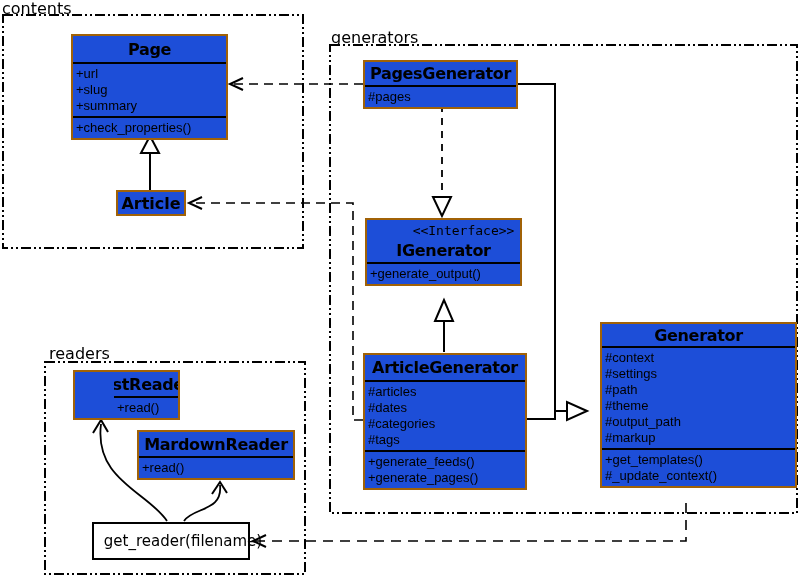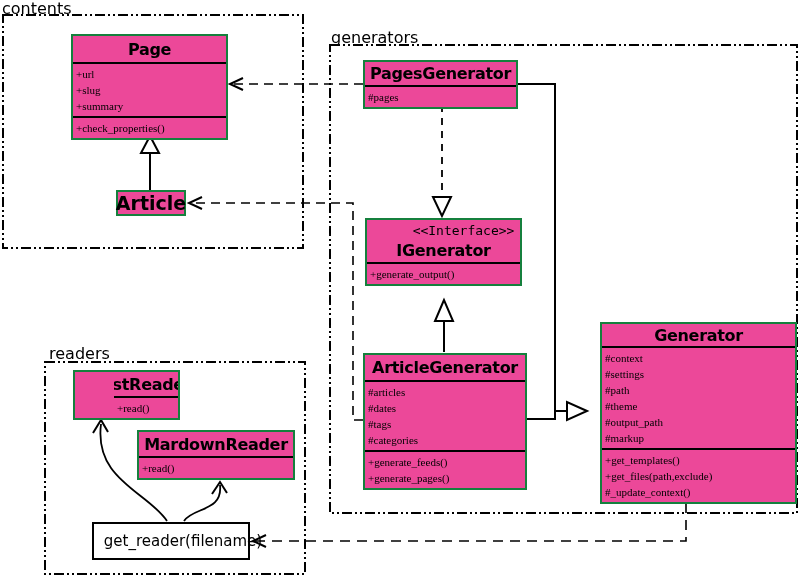--- a/index.html
+++ b/index.html
@@ -14,46 +14,46 @@
   svg.edges{position:absolute;left:0;top:0;z-index:0;}
   .pkg-label{
     position:absolute;z-index:2;
     font-size:16px;line-height:16px;
     font-family:"DejaVu Sans",sans-serif;
     white-space:nowrap;
   }
   .uml-class{
     position:absolute;z-index:1;
     box-sizing:border-box;
-    background:#ec4899;
-    border:2px solid #15803d;
+    background:#1d4ed8;
+    border:2px solid #a16207;
   }
   .uml-title{
     display:flex;align-items:center;justify-content:center;
     font-weight:bold;font-size:16px;letter-spacing:-0.3px;
     white-space:nowrap;overflow:hidden;
   }
   .uml-stereo{
     text-align:center;
     font-family:"DejaVu Sans Mono",monospace;
     font-size:13px;line-height:15px;font-weight:normal;
     padding-top:3px;
     padding-left:40px;
   }
   .uml-sec{
     border-top:2px solid #000;
     padding:2px 3px;
-    font-family:Liberation Serif, serif;
-    font-size:11px;line-height:16px;
+    font-family:Liberation Sans, sans-serif;
+    font-size:13px;line-height:16px;
     white-space:nowrap;overflow:hidden;
   }
   .uml-sec div{white-space:pre;}
   .uml-simple{
     display:flex;align-items:center;justify-content:center;
-    font-weight:bold;font-size:19px;
+    font-weight:bold;font-size:16px;
   }
   .node-plain{
     position:absolute;z-index:1;
     box-sizing:border-box;
     background:#fff;border:2px solid #000;
     display:flex;align-items:center;justify-content:center;
     font-size:15px;white-space:nowrap;padding-left:24px;
   }
 </style>
 </head>
@@ -147,42 +147,41 @@
     <div class="uml-sec">
       <div>+generate_output()</div>
     </div>
   </div>
 
   <div class="uml-class" style="left:363px;top:353px;width:164px;">
     <div class="uml-title" style="height:25px">ArticleGenerator</div>
     <div class="uml-sec">
       <div>#articles</div>
       <div>#dates</div>
+      <div>#categories</div>
       <div>#tags</div>
-      <div>#categories</div>
     </div>
     <div class="uml-sec">
       <div>+generate_feeds()</div>
       <div>+generate_pages()</div>
     </div>
   </div>
 
   <div class="uml-class" style="left:600px;top:322px;width:197px;">
     <div class="uml-title" style="height:22px">Generator</div>
     <div class="uml-sec">
       <div>#context</div>
       <div>#settings</div>
       <div>#path</div>
       <div>#theme</div>
       <div>#output_path</div>
       <div>#markup</div>
     </div>
     <div class="uml-sec">
       <div>+get_templates()</div>
-      <div>+get_files(path,exclude)</div>
       <div>#_update_context()</div>
     </div>
   </div>
 
   <div class="uml-class" style="left:73px;top:370px;width:107px;padding-left:39px;">
     <div class="uml-title" style="height:24px">RstReader</div>
     <div class="uml-sec">
       <div>+read()</div>
     </div>
   </div>

